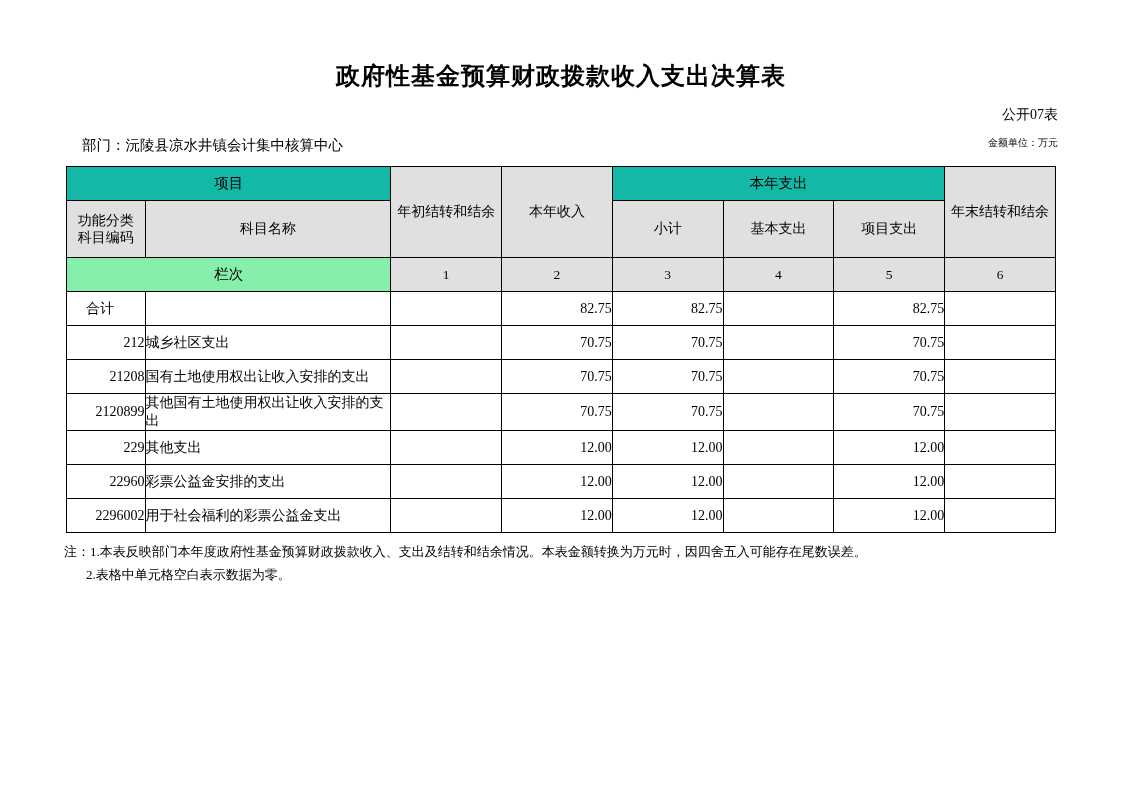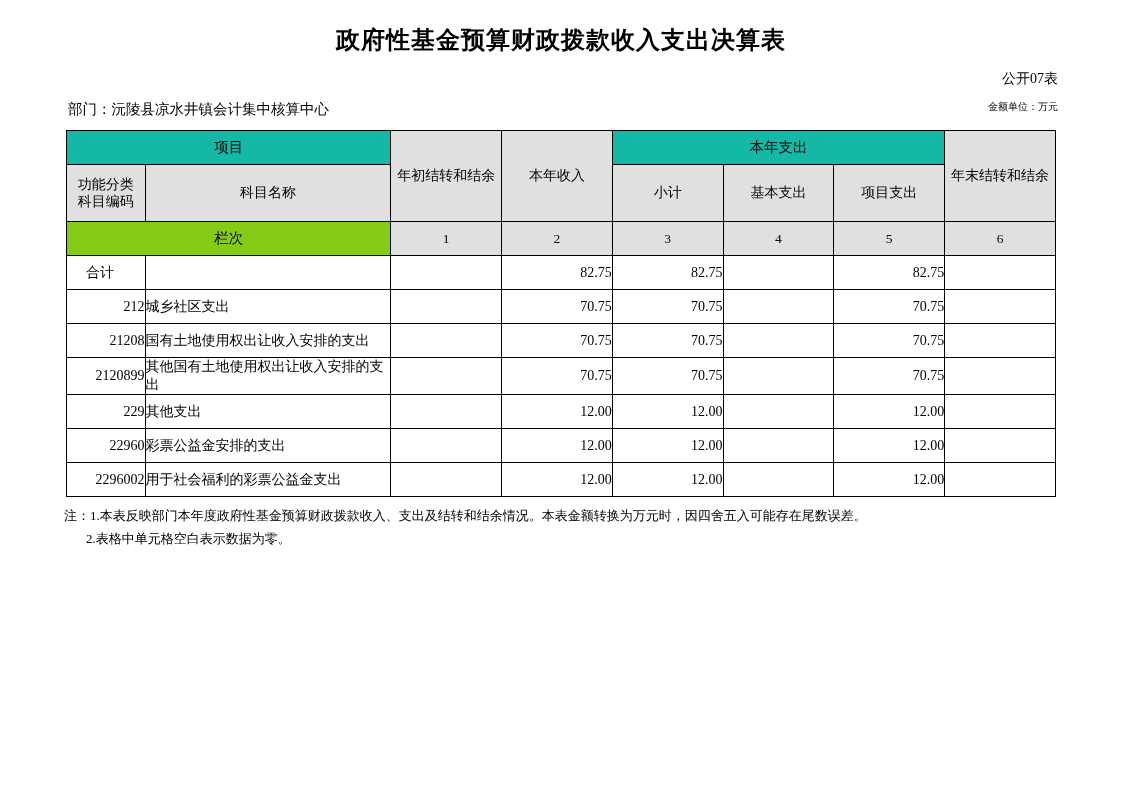--- a/index.html
+++ b/index.html
@@ -18,38 +18,39 @@
   .page {
     position: relative;
     width: 1122px;
     height: 793px;
     box-sizing: border-box;
   }
   .doc-title {
     text-align: center;
     font-size: 24px;
     font-weight: bold;
-    margin-top: 24px;
+    margin-top: 60px;
     letter-spacing: 1px;
   }
   .meta-row {
     position: relative;
     height: 22px;
     margin-top: 14px;
   }
   .meta-right-top {
     position: absolute;
     right: 64px;
     top: 0;
     font-size: 14px;
   }
   .meta-row2 {
     position: relative;
     height: 24px;
     margin-top: 8px;
+    margin-left: 14px;
   }
   .meta-left {
     position: absolute;
     left: 68px;
     top: 0;
     font-size: 14.5px;
   }
   .meta-right {
     position: absolute;
     right: 64px;
@@ -81,21 +82,21 @@
     font-size: 14px;
     line-height: 1.25;
   }
   .colnum {
     background: #e0e0e0;
     text-align: center;
     font-size: 13.5px;
     height: 26px;
   }
   .lanci {
-    background: #84cc16;
+    background: #86efac;
     text-align: center;
     font-size: 14.5px;
     height: 26px;
   }
   td.code {
     text-align: right;
     font-size: 14px;
     padding: 0 3px;
   }
   td.code.total {

